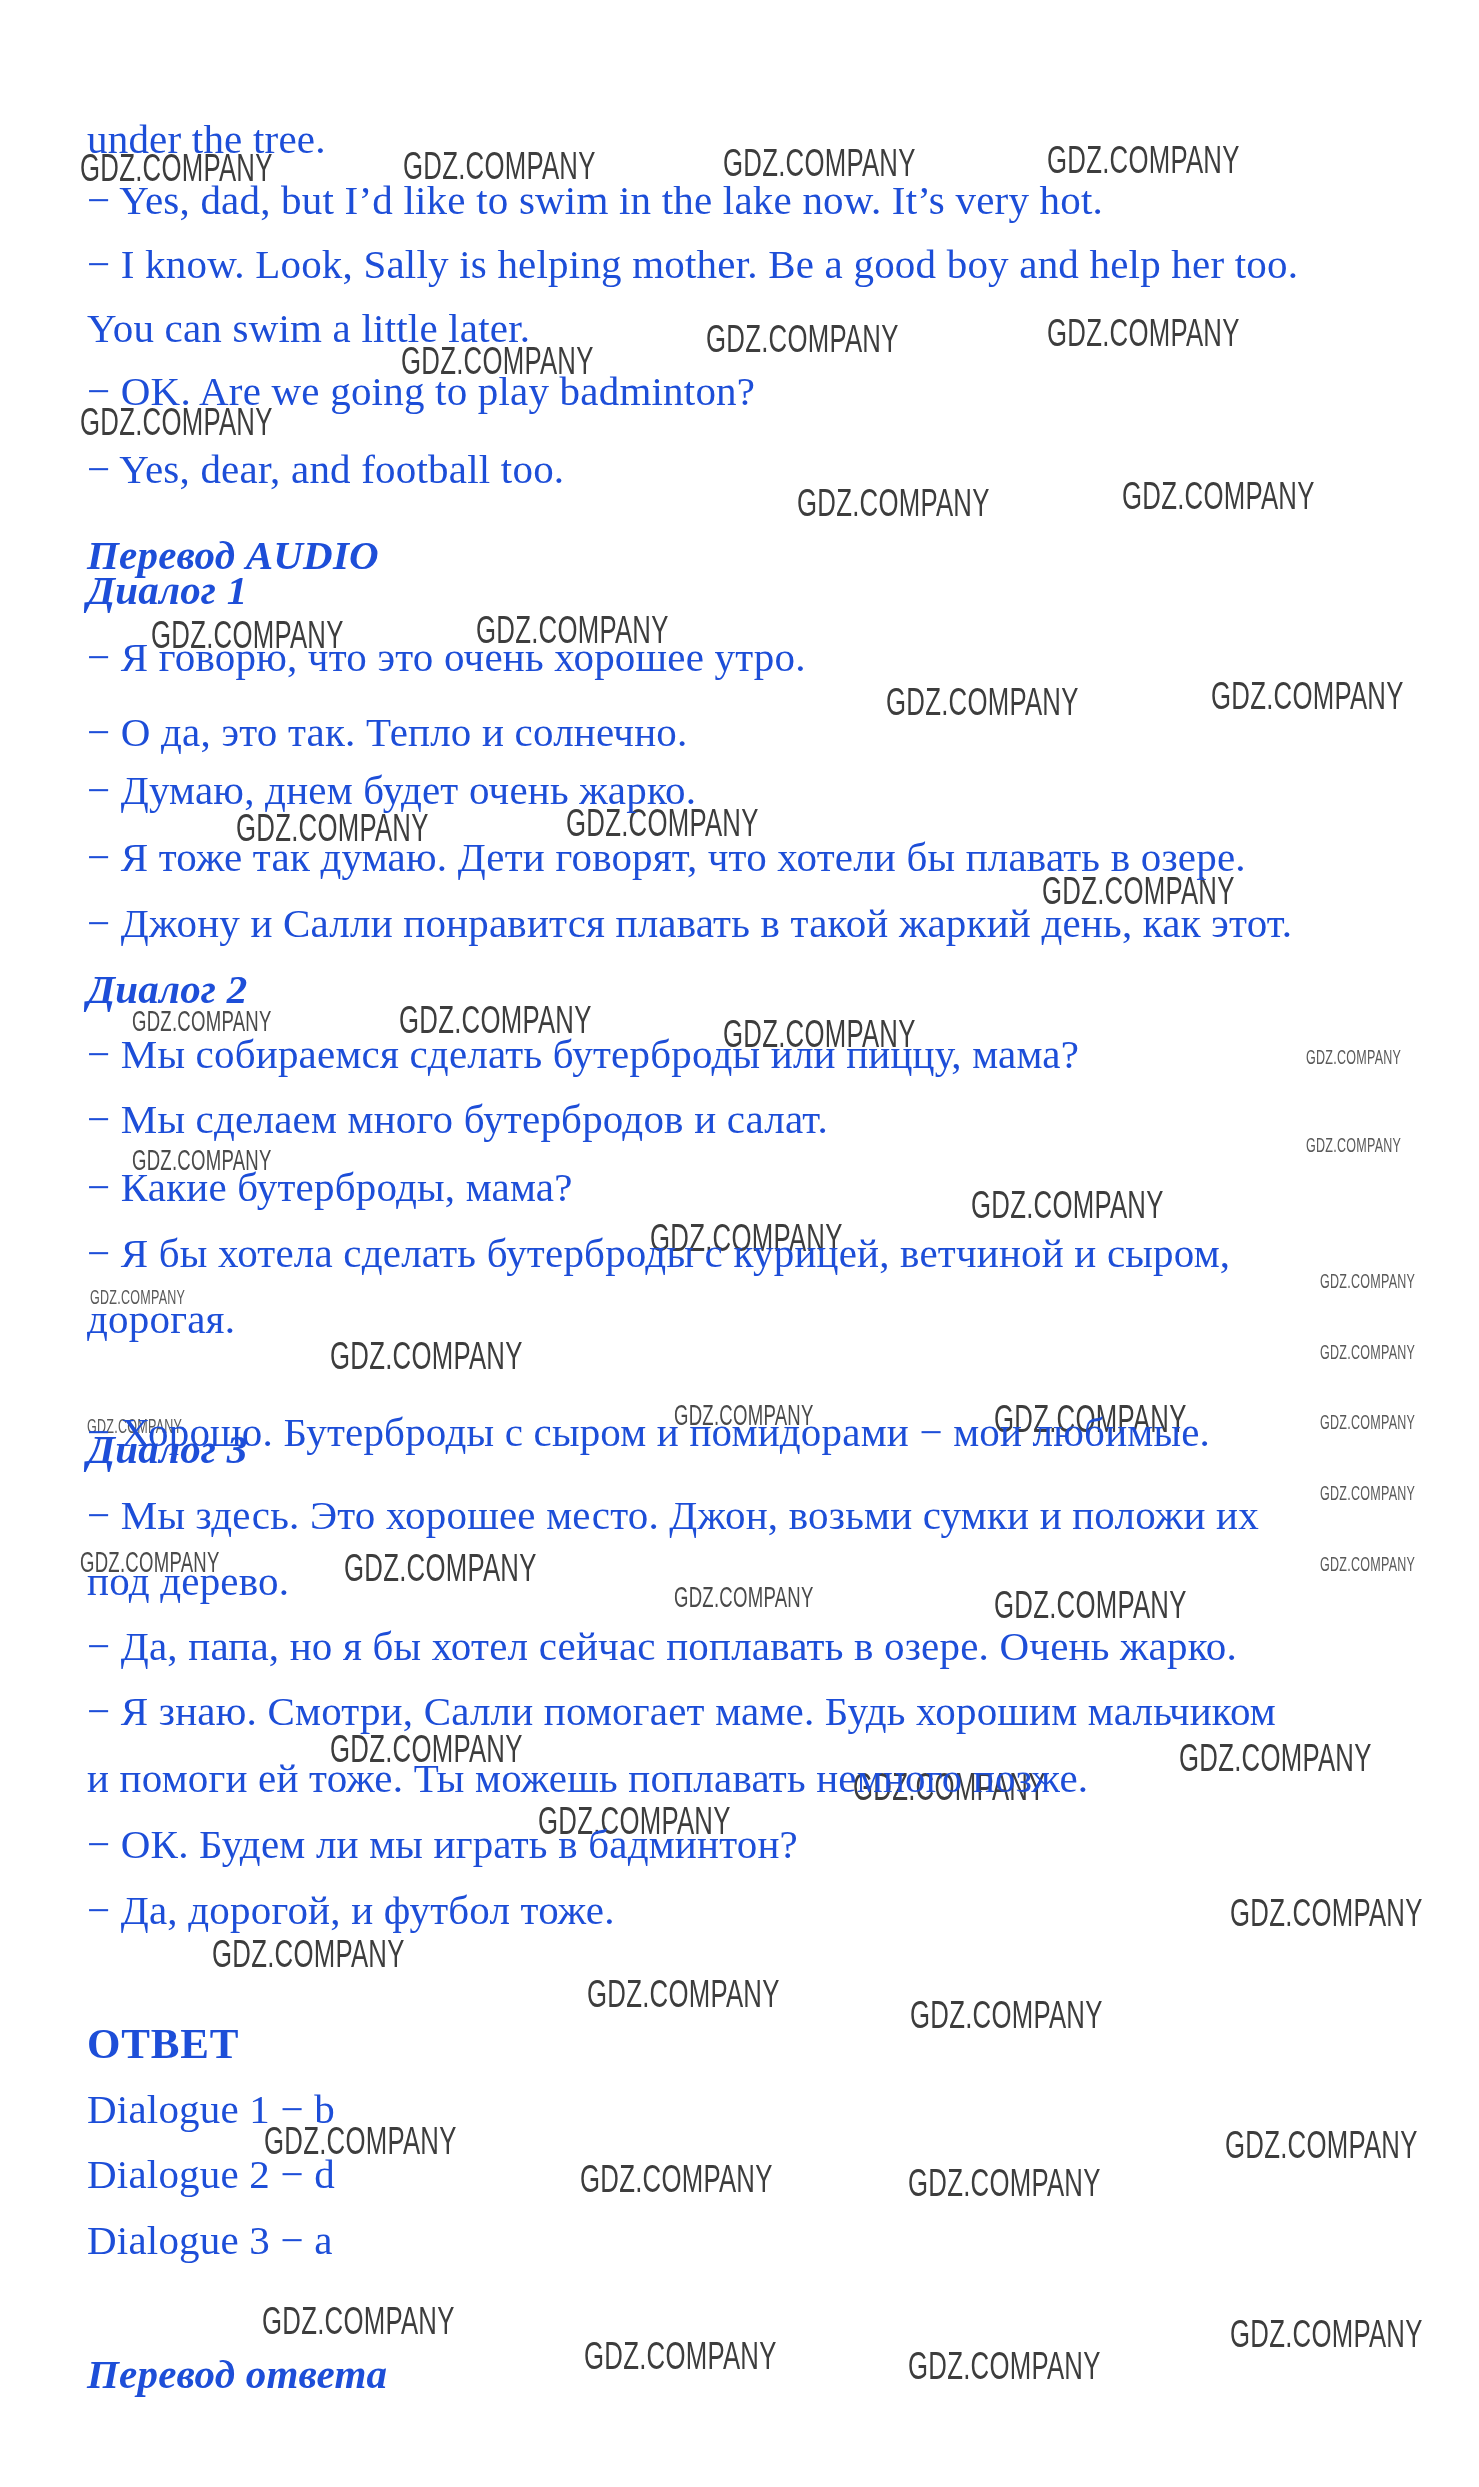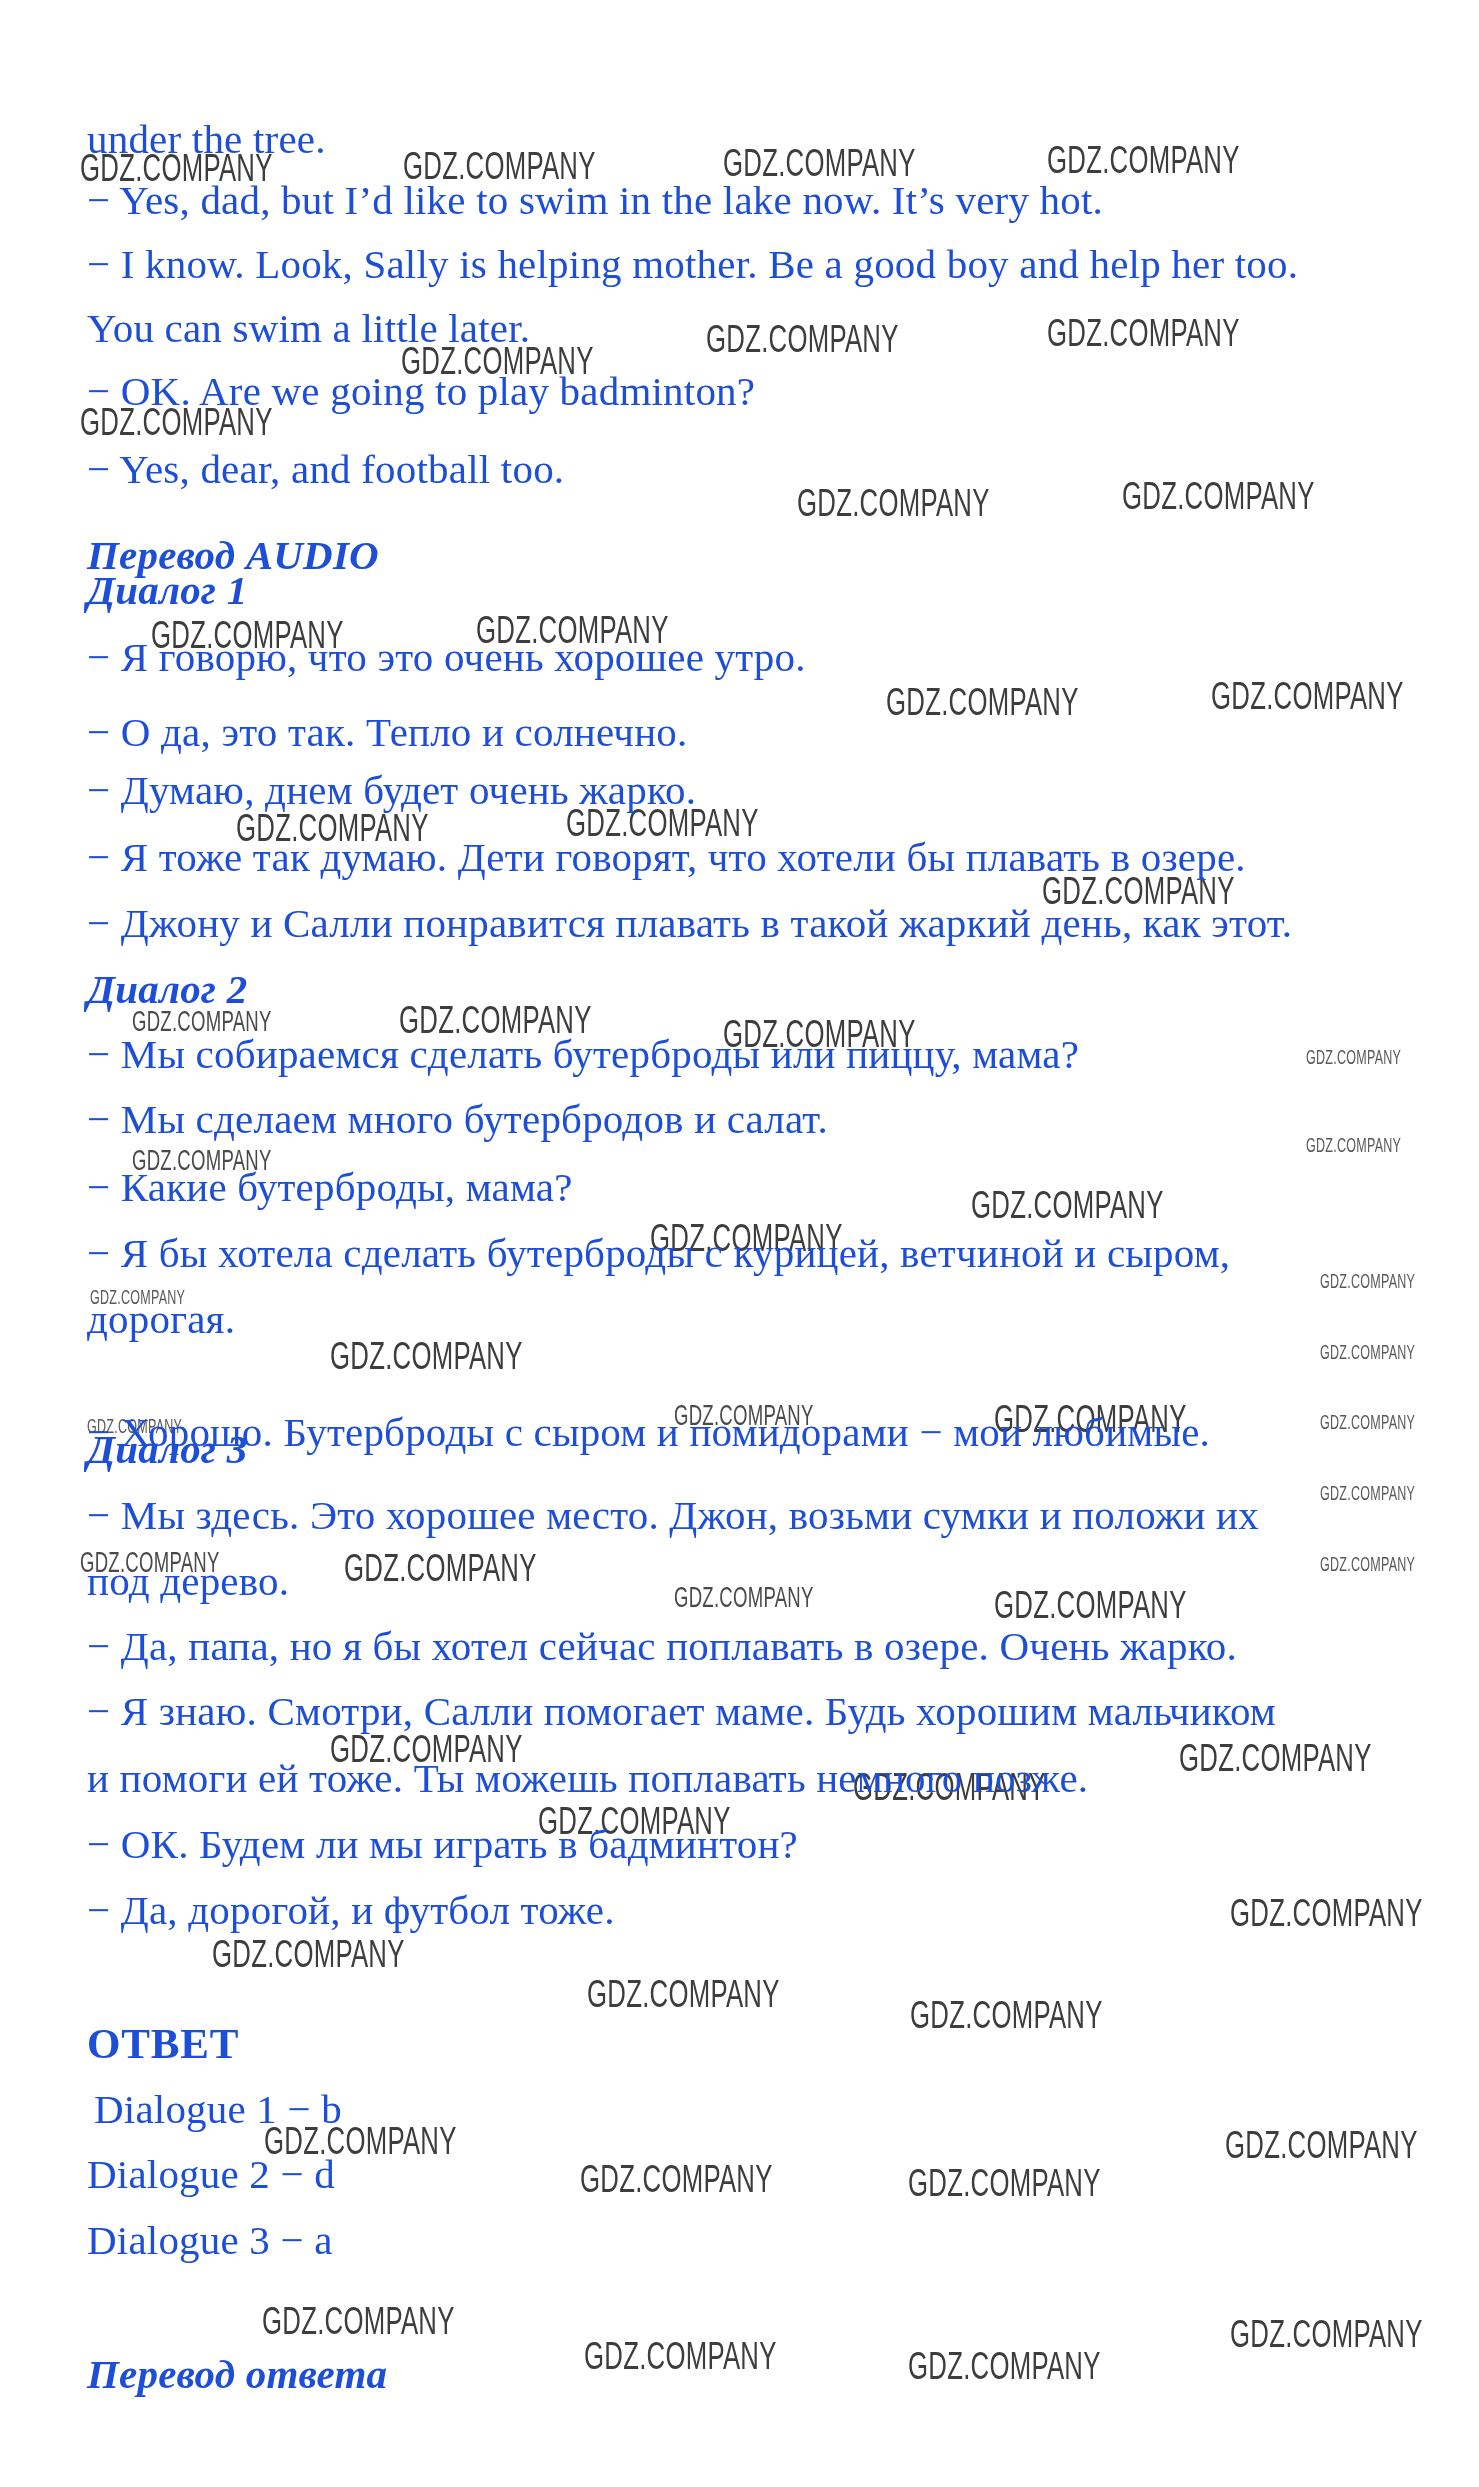--- a/index.html
+++ b/index.html
@@ -117,19 +117,19 @@
       <div class="line body" style="left: 87px; top: 1412px; font-family: Liberation Serif, serif;">− Хорошо. Бутерброды с сыром и помидорами − мои любимые.</div>
       <div class="line h-bi" style="left: 87px; top: 1429px;">Диалог 3</div>
       <div class="line body" style="left: 87px; top: 1495px;">− Мы здесь. Это хорошее место. Джон, возьми сумки и положи их</div>
       <div class="line body" style="left: 87px; top: 1561px;">под дерево.</div>
       <div class="line body" style="left: 87px; top: 1626px;">− Да, папа, но я бы хотел сейчас поплавать в озере. Очень жарко.</div>
       <div class="line body" style="left: 87px; top: 1691px;">− Я знаю. Смотри, Салли помогает маме. Будь хорошим мальчиком</div>
       <div class="line body" style="left: 87px; top: 1758px;">и помоги ей тоже. Ты можешь поплавать немного позже.</div>
       <div class="line body" style="left: 87px; top: 1824px;">− ОК. Будем ли мы играть в бадминтон?</div>
       <div class="line body" style="left: 87px; top: 1890px;">− Да, дорогой, и футбол тоже.</div>
       <div class="line h-b" style="left: 87px; top: 2022px;">ОТВЕТ</div>
-      <div class="line body" style="left: 87px; top: 2089px; margin-left: 7px;">Dialogue 1 − b</div>
+      <div class="line body" style="left: 87px; top: 2089px;">Dialogue 1 − b</div>
       <div class="line body" style="left: 87px; top: 2154px;">Dialogue 2 − d</div>
       <div class="line body" style="left: 87px; top: 2220px;">Dialogue 3 − a</div>
       <div class="line h-bi" style="left: 87px; top: 2354px;">Перевод ответа</div>
     </div>
 </div>
 
 
 </body></html>

